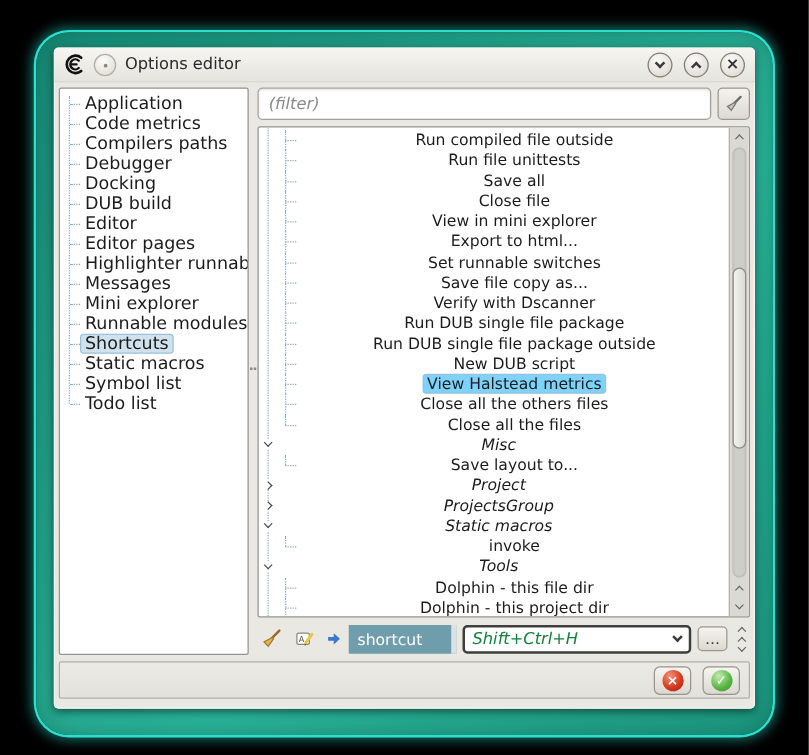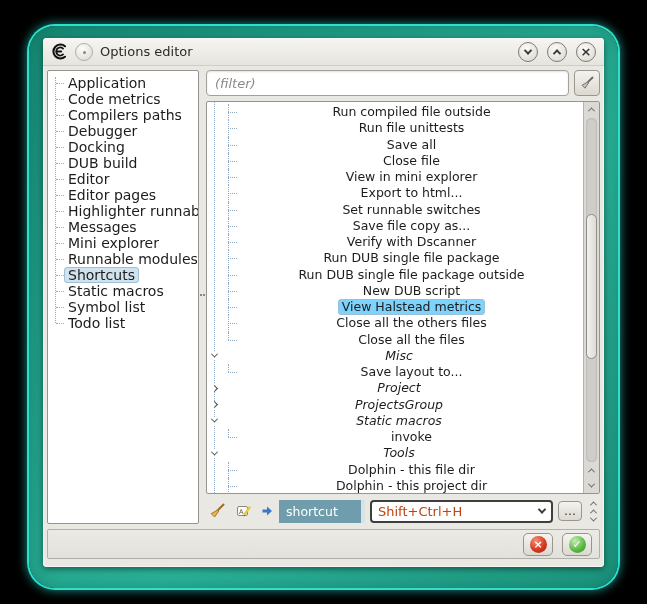--- a/index.html
+++ b/index.html
@@ -99,21 +99,21 @@
   .tool-icon{width:22px;height:22px;display:flex;align-items:center;justify-content:center;}
   .prop-name{
     width:86px;flex:0 0 86px;height:23px;box-sizing:border-box;background:#6f9dac;
     color:#fff;font-size:12.5px;display:flex;align-items:center;padding-left:7px;
     border-right:4px solid #d9e3e5;
   }
   .combo{
     flex:1;height:23px;box-sizing:border-box;background:#fff;border:2px solid #3e3e3c;border-radius:4px;
     display:flex;align-items:center;min-width:0;
   }
-  .combo .val{flex:1;padding:0 6px;font-size:13px;color:#c2410c;white-space:nowrap;overflow:hidden;}
+  .combo .val{flex:1;padding:0 6px;font-size:13px;color:#15803d;white-space:nowrap;overflow:hidden;font-style:italic;}
   .combo .carrow{width:18px;display:flex;align-items:center;justify-content:center;}
   .more-btn{
     width:24px;height:20px;flex:0 0 24px;box-sizing:border-box;border:1px solid #9a978f;border-radius:4px;
     background:linear-gradient(#f4f3ef,#dcd9d1);display:flex;align-items:center;justify-content:center;
     font-size:12px;color:#333;line-height:0;
   }
   .mini-scroll{width:13px;flex:0 0 13px;display:flex;flex-direction:column;align-items:center;gap:3px;}
   
   .footer{
     height:28px;flex:0 0 28px;margin:5px 4px 8px 4px;border:1px solid #b1afa9;border-radius:2px;

